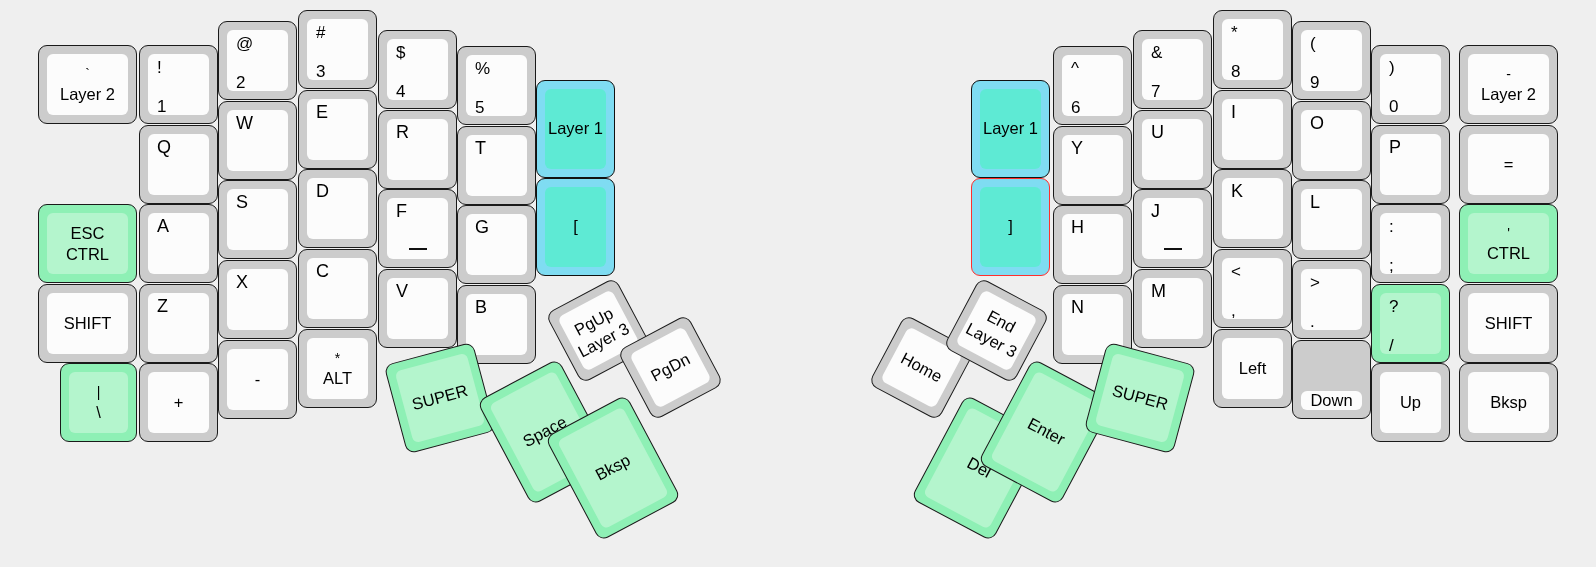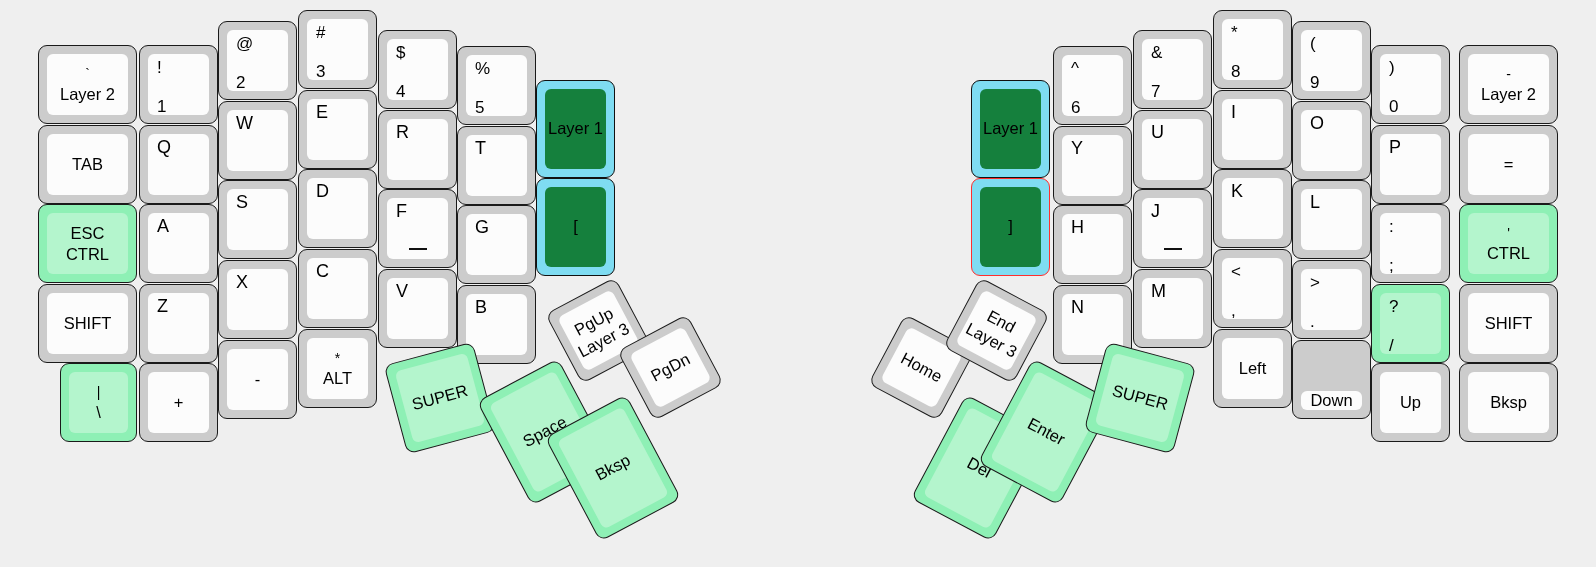--- a/index.html
+++ b/index.html
@@ -65,42 +65,37 @@
   .cap.stack{justify-content:center;}
   .cap.stack .top{font-size:14px;line-height:1;margin-bottom:5px;}
   .cap.stack .bot{font-size:16.5px;line-height:1;}
   .cap.two .l1{font-size:16.5px;line-height:1.25;}
   .cap.two .l2{font-size:16.5px;line-height:1.25;}
 
   
   .key.green{background:#8ef0b5;}
   .key.green>.cap{background:#b4f5cd;}
   .key.cyan{background:#7fdcf2;border-color:#111;}
-  .key.cyan>.cap{background:#15803d;}
+  .key.cyan>.cap{background:#5eead4;}
   .key.cyan.sel{border:1.8px solid #ff2f2f;}
   .key.white>.cap{background:#fcfcfc;}
 
   
   .key.rot{transform-origin:center center;}
 </style>
 </head>
 <body>
 
 <div id="stage">
     <div class="key white" style="left: 38px; top: 45px; width: 99px; height: 79px;">
       <div class="cap stack">
         <div class="top">`</div>
         <div class="bot">Layer 2</div>
       </div>
     </div>
-    <div class="key white" style="left: 38px; top: 125px; width: 99px; height: 79px;">
-      <div class="cap">
-        <div class="lbl">TAB</div>
-      </div>
-    </div>
     <div class="key green" style="left: 38px; top: 204px; width: 99px; height: 79px;">
       <div class="cap two">
         <div class="l1 lbl">ESC</div>
         <div class="l2 lbl">CTRL</div>
       </div>
     </div>
     <div class="key white" style="left: 38px; top: 284px; width: 99px; height: 79px;">
       <div class="cap">
         <div class="lbl">SHIFT</div>
       </div>

